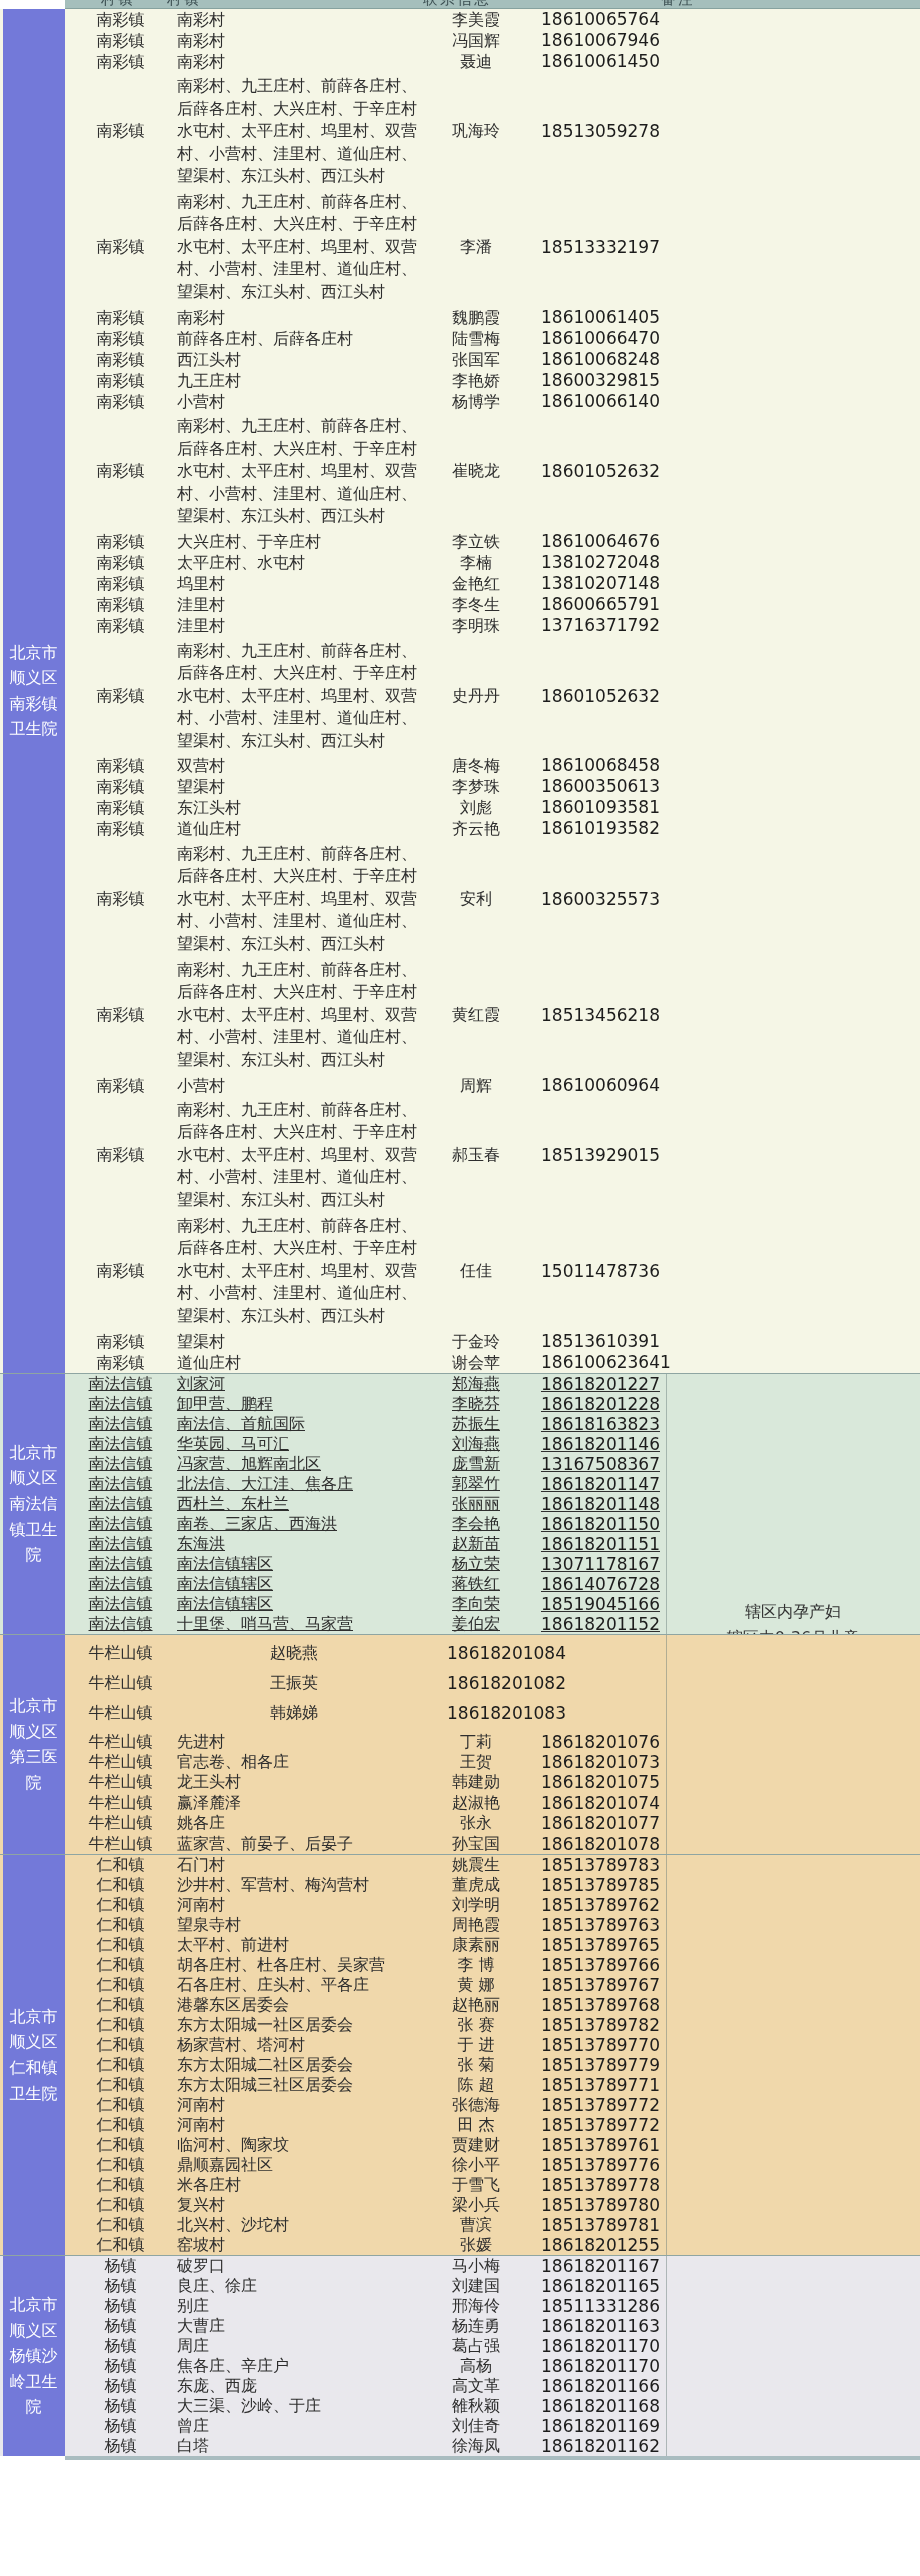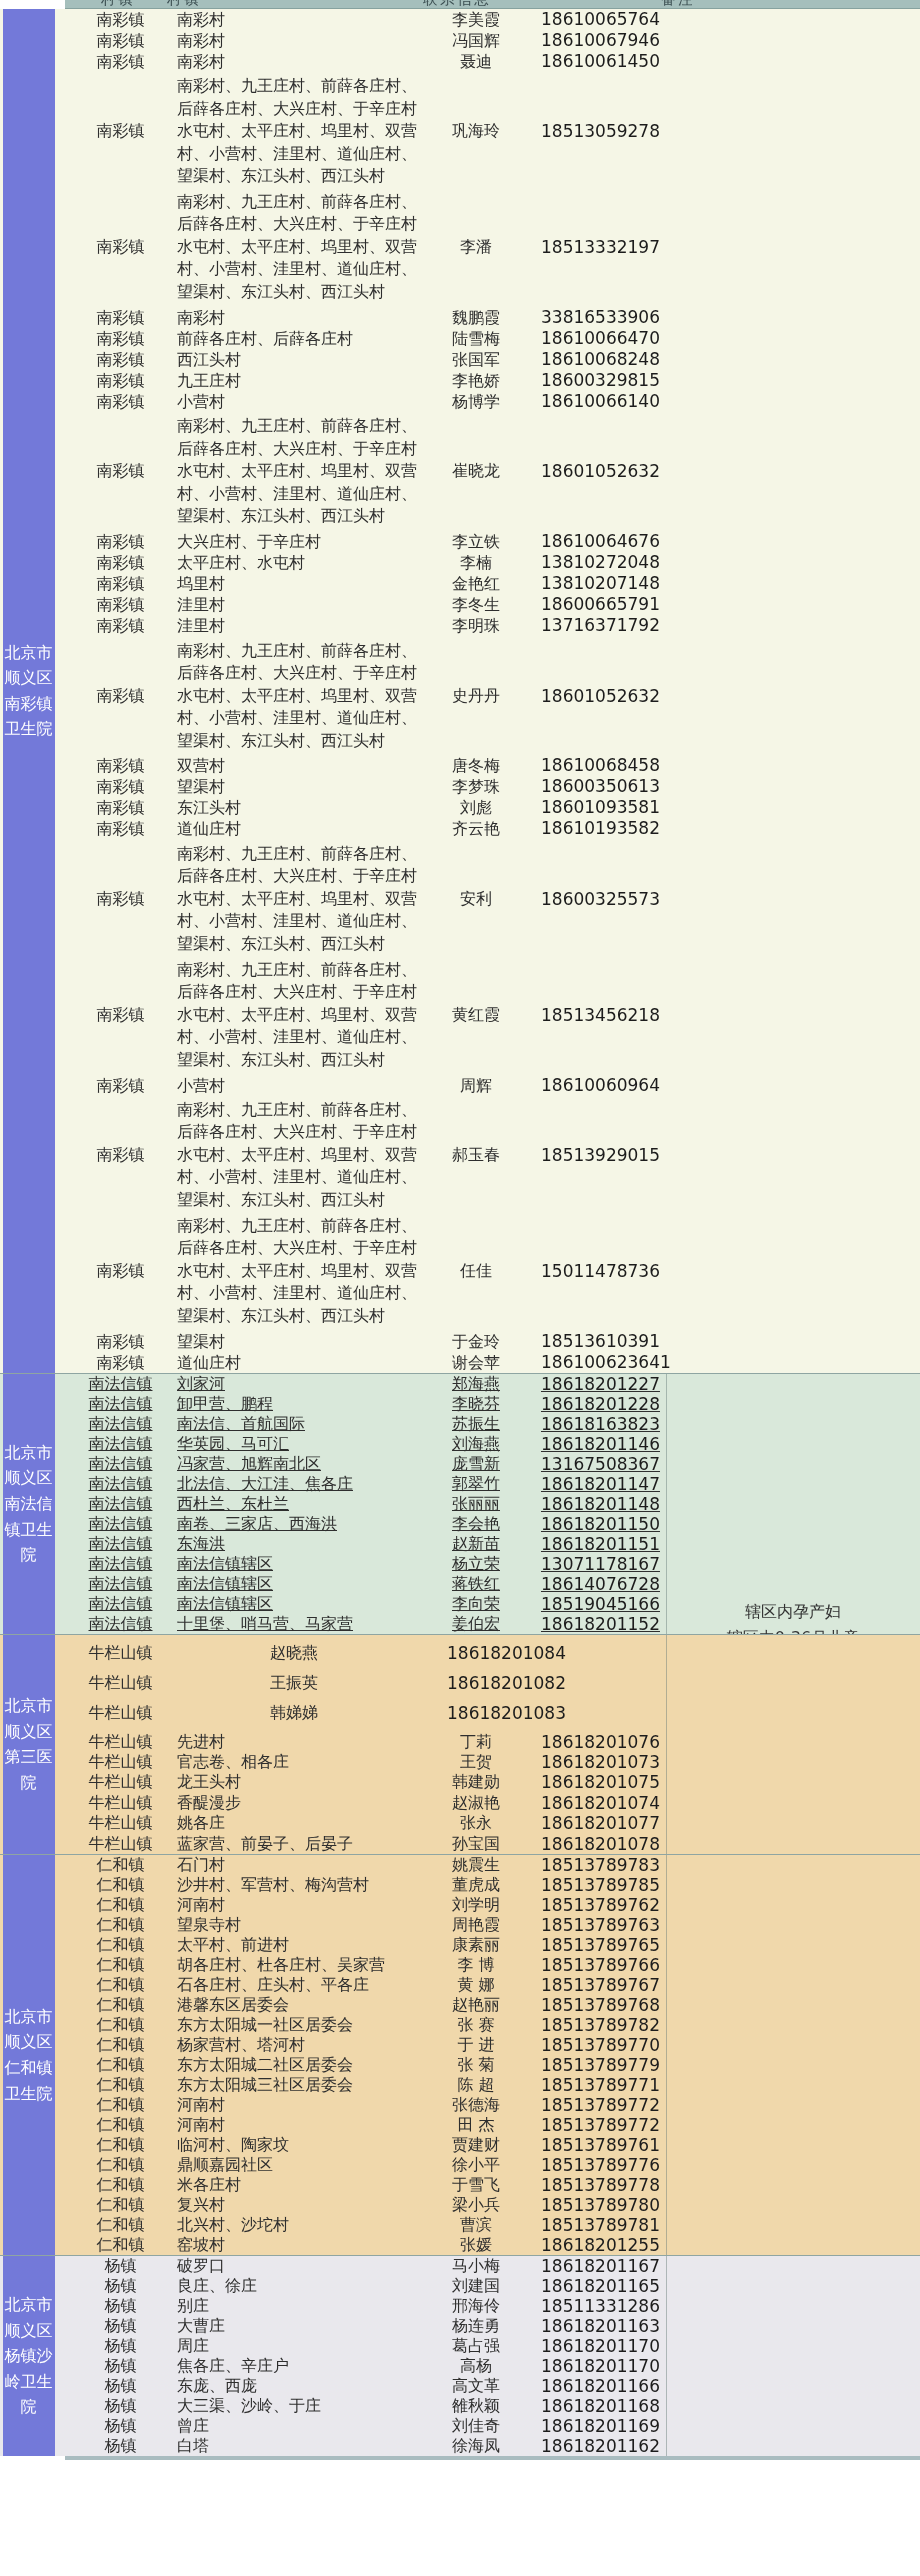--- a/index.html
+++ b/index.html
@@ -2,21 +2,21 @@
 <html style="font-size:13.6px"><head>
 <meta charset="utf-8">
 <style>
   html,body{margin:0;padding:0;}
   body{width:920px;background:#ffffff;font-family:"DejaVu Sans", sans-serif;color:#2e2e2e;}
   .page{width:920px;position:relative;}
   .header-strip{height:7.7px;margin-left:65px;background:#a5bfbc;position:relative;overflow:hidden;border-bottom:0.9px solid #86a29f;}
   .hfrag{position:absolute;top:-10.2px;font-size:14.5px;color:#3c4f52;letter-spacing:2.6px;white-space:nowrap;}
   .section{position:relative;border-top:0.9px solid #8fa5a2;}
   .section.first{border-top:none;}
-  .sidebar{position:absolute;left:2.6px;top:0;bottom:0;width:52px;background:#7379d9;display:flex;align-items:center;justify-content:center;}
+  .sidebar{position:absolute;left:2.6px;top:0;bottom:0;width:62px;background:#7379d9;display:flex;align-items:center;justify-content:center;}
   .sidebar-text{color:#ffffff;font-size:16px;line-height:25.6px;text-align:center;}
   .rows{padding-left:82px;}
   .row{display:grid;grid-template-columns:77px 270px 94px 1fr;align-items:center;}
   .cell{white-space:normal;}
   .town{text-align:center;font-size:16px;}
   .villages{padding-left:18px;font-size:16px;}
   .person{text-align:center;font-size:16px;}
   .phone{padding-left:18px;font-size:17px;color:#1c1c1c;letter-spacing:0px;}
   
   .s1 .row{line-height:21px;}
@@ -83,21 +83,21 @@
     <div class="cell town">南彩镇</div>
     <div class="cell villages">南彩村、九王庄村、前薛各庄村、后薛各庄村、大兴庄村、于辛庄村水屯村、太平庄村、坞里村、双营村、小营村、洼里村、道仙庄村、望渠村、东江头村、西江头村</div>
     <div class="cell person">李潘</div>
     <div class="cell phone">18513332197</div>
   </div>
 
   <div class="row">
     <div class="cell town">南彩镇</div>
     <div class="cell villages">南彩村</div>
     <div class="cell person">魏鹏霞</div>
-    <div class="cell phone">33816533906</div>
+    <div class="cell phone">18610061405</div>
   </div>
 
   <div class="row">
     <div class="cell town">南彩镇</div>
     <div class="cell villages">前薛各庄村、后薛各庄村</div>
     <div class="cell person">陆雪梅</div>
     <div class="cell phone">18610066470</div>
   </div>
 
   <div class="row">
@@ -403,21 +403,21 @@
 
   <div class="row">
     <div class="cell town">牛栏山镇</div>
     <div class="cell villages">龙王头村</div>
     <div class="cell person">韩建勋</div>
     <div class="cell phone">18618201075</div>
   </div>
 
   <div class="row">
     <div class="cell town">牛栏山镇</div>
-    <div class="cell villages">香醍漫步</div>
+    <div class="cell villages">赢泽麓泽</div>
     <div class="cell person">赵淑艳</div>
     <div class="cell phone">18618201074</div>
   </div>
 
   <div class="row">
     <div class="cell town">牛栏山镇</div>
     <div class="cell villages">姚各庄</div>
     <div class="cell person">张永</div>
     <div class="cell phone">18618201077</div>
   </div>

